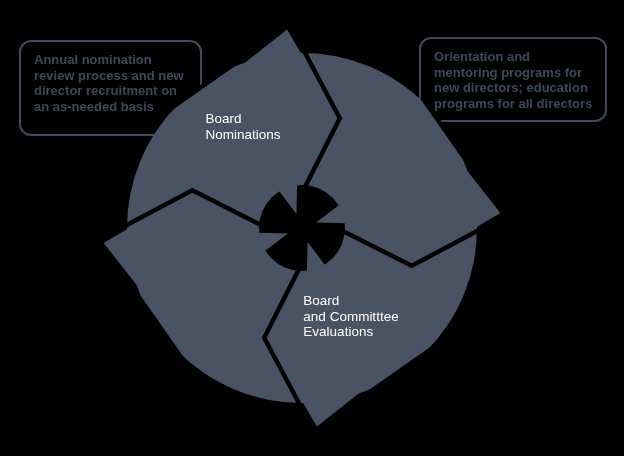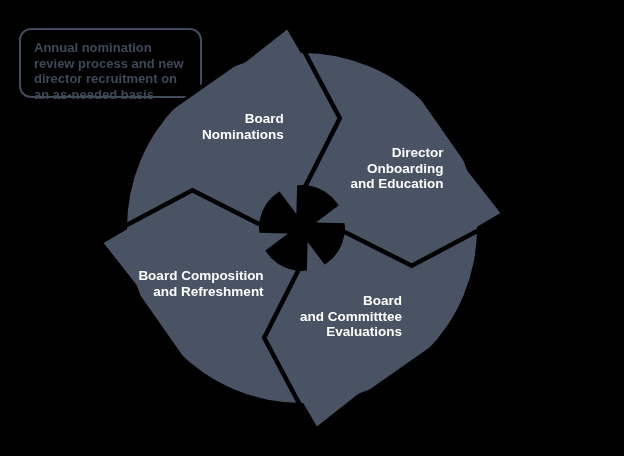--- a/index.html
+++ b/index.html
@@ -26,58 +26,64 @@
     padding: 10px 10px 0 13px;
   }
   .callout-text {
     display: block;
     color: #3f4859;
     font-size: 13px;
     line-height: 15.5px;
     font-weight: bold;
     white-space: pre-line;
   }
-  .callout.tl { left: 19px;  top: 28px;  width: 183px; height: 70px; }
+  .callout.tl { left: 19px;  top: 40px;  width: 183px; height: 96px; }
   .callout.tr { left: 419px; top: 37px;  width: 188px; height: 85px; }
   .callout.bl { left: 20px;  top: 336px; width: 183px; height: 87px; }
   .callout.br { left: 419px; top: 337px; width: 187px; height: 86px; }
 
   .diagram-svg {
     position: absolute;
     z-index: 2;
     left: 0;
     top: 0;
   }
 
   .seg-label {
     position: absolute;
     z-index: 3;
     transform: translate(-50%, -50%);
     color: #ffffff;
     font-size: 13.5px;
     line-height: 15.5px;
-    font-weight: bold;
-    text-align: right;
+    font-weight: normal;
+    text-align: left;
     white-space: pre-line;
   }
   .seg-label.bn  { left: 243px; top: 126px; }
   .seg-label.doe { left: 397px; top: 168px; }
   .seg-label.bce { left: 351px; top: 316px; }
   .seg-label.bcr { left: 201px; top: 283px; }
 </style>
 </head>
 <body>
 
 <div class="stage">
 
   <div class="callout tl">
     <span class="callout-text">Annual nomination
 review process and new
 director recruitment on
 an as-needed basis</span>
+  </div>
+  <div class="callout tr">
+    <span class="callout-text">Orientation and
+mentoring programs for
+new directors; education
+programs for all directors</span>
   </div>
 
   <svg class="diagram-svg" width="624" height="456" viewBox="0 0 624 456" aria-hidden="true">
 
     <circle cx="302" cy="228" r="175" fill="#4a5363"></circle>
 
     <path d="M171.6,110.6 A175.5,175.5 0 0 1 236.2,65.3 Z" fill="#000000"></path>
     <path d="M419.4,97.6 A175.5,175.5 0 0 1 464.7,162.2 Z" fill="#000000"></path>
     <path d="M432.4,345.4 A175.5,175.5 0 0 1 367.8,390.7 Z" fill="#000000"></path>
     <path d="M184.6,358.4 A175.5,175.5 0 0 1 139.3,293.8 Z" fill="#000000"></path>
@@ -95,22 +101,17 @@
     <circle cx="302" cy="228" r="43" fill="#000000"></circle>
 
     <polygon points="277.9,189.4 297.2,182.8 296.4,214.1" fill="#4a5363"></polygon>
     <polygon points="340.6,203.9 347.2,223.2 315.9,222.4" fill="#4a5363"></polygon>
     <polygon points="326.1,266.6 306.8,273.2 307.6,241.9" fill="#4a5363"></polygon>
     <polygon points="263.4,252.1 256.8,232.8 288.1,233.6" fill="#4a5363"></polygon>
   </svg>
 
   <div class="seg-label bn">Board
 Nominations</div>
-  <div class="seg-label doe">Director
-Onboarding
-and Education</div>
   <div class="seg-label bce">Board
 and Committtee
 Evaluations</div>
-  <div class="seg-label bcr">Board Composition
-and Refreshment</div>
 
 </div>
 
 </body></html>

